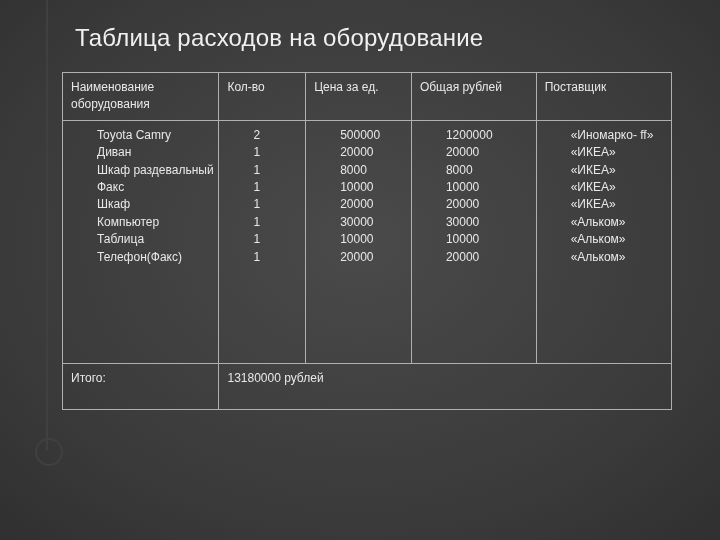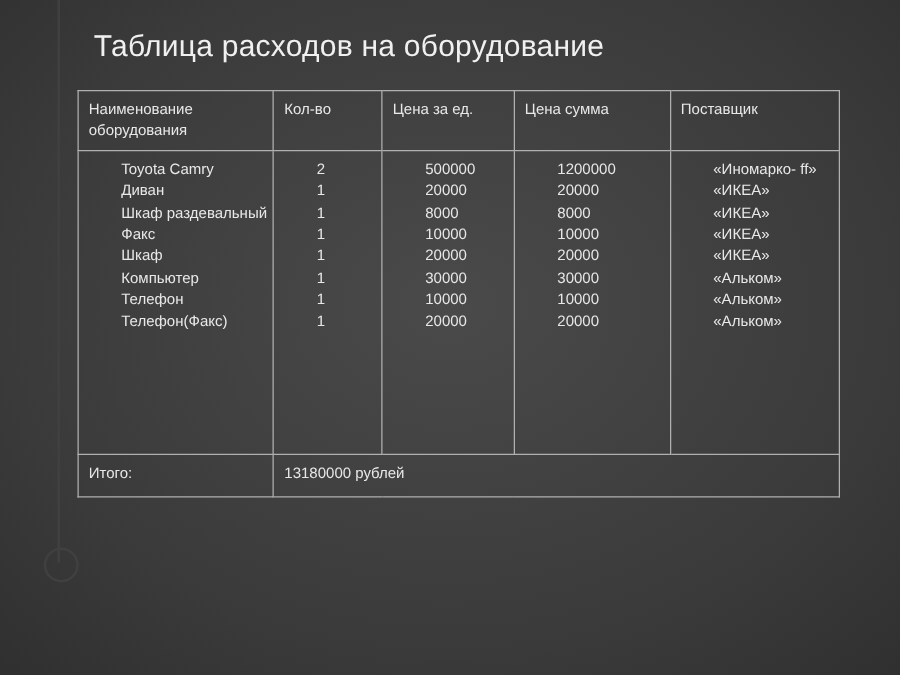--- a/index.html
+++ b/index.html
@@ -53,21 +53,21 @@
   line-height: 1.45;
 }
 .tbl th { font-weight: normal; margin-top: 16px; }
 .col-name  { width: 148px; }
 .col-qty   { width: 82px; }
 .col-price { width: 100px; }
 .col-sum   { width: 118px; }
 .col-supp  { width: 128px; }
 .data-row td { height: 230px; padding-left: 34px; }
 .footer-row td {
-  padding-top: 6px; padding-bottom: 10px;
+  padding-top: 6px; padding-bottom: 22px;
 }
 .footer-total {
   text-align: right;
   padding-right: 10px !important;
   margin-top: 32px;
 }
 .multiline div { white-space: nowrap; }
 </style>
 </head>
 <body>
@@ -84,32 +84,32 @@
         <col class="col-qty">
         <col class="col-price">
         <col class="col-sum">
         <col class="col-supp">
     </colgroup>
     <tbody>
         <tr>
       <th>Наименование оборудования</th>
       <th>Кол-во</th>
       <th>Цена за ед.</th>
-      <th>Цена сумма</th>
+      <th>Общая рублей</th>
       <th>Поставщик</th>
     </tr>
     <tr class="data-row">
       <td class="multiline">
             <div>Toyota Camry</div>
             <div>Диван</div>
             <div>Шкаф раздевальный</div>
             <div>Факс</div>
             <div>Шкаф</div>
             <div>Компьютер</div>
-            <div>Телефон</div>
+            <div>Таблица</div>
             <div>Телефон(Факс)</div>
           </td>
       <td class="multiline">
             <div>2</div>
             <div>1</div>
             <div>1</div>
             <div>1</div>
             <div>1</div>
             <div>1</div>
             <div>1</div>

